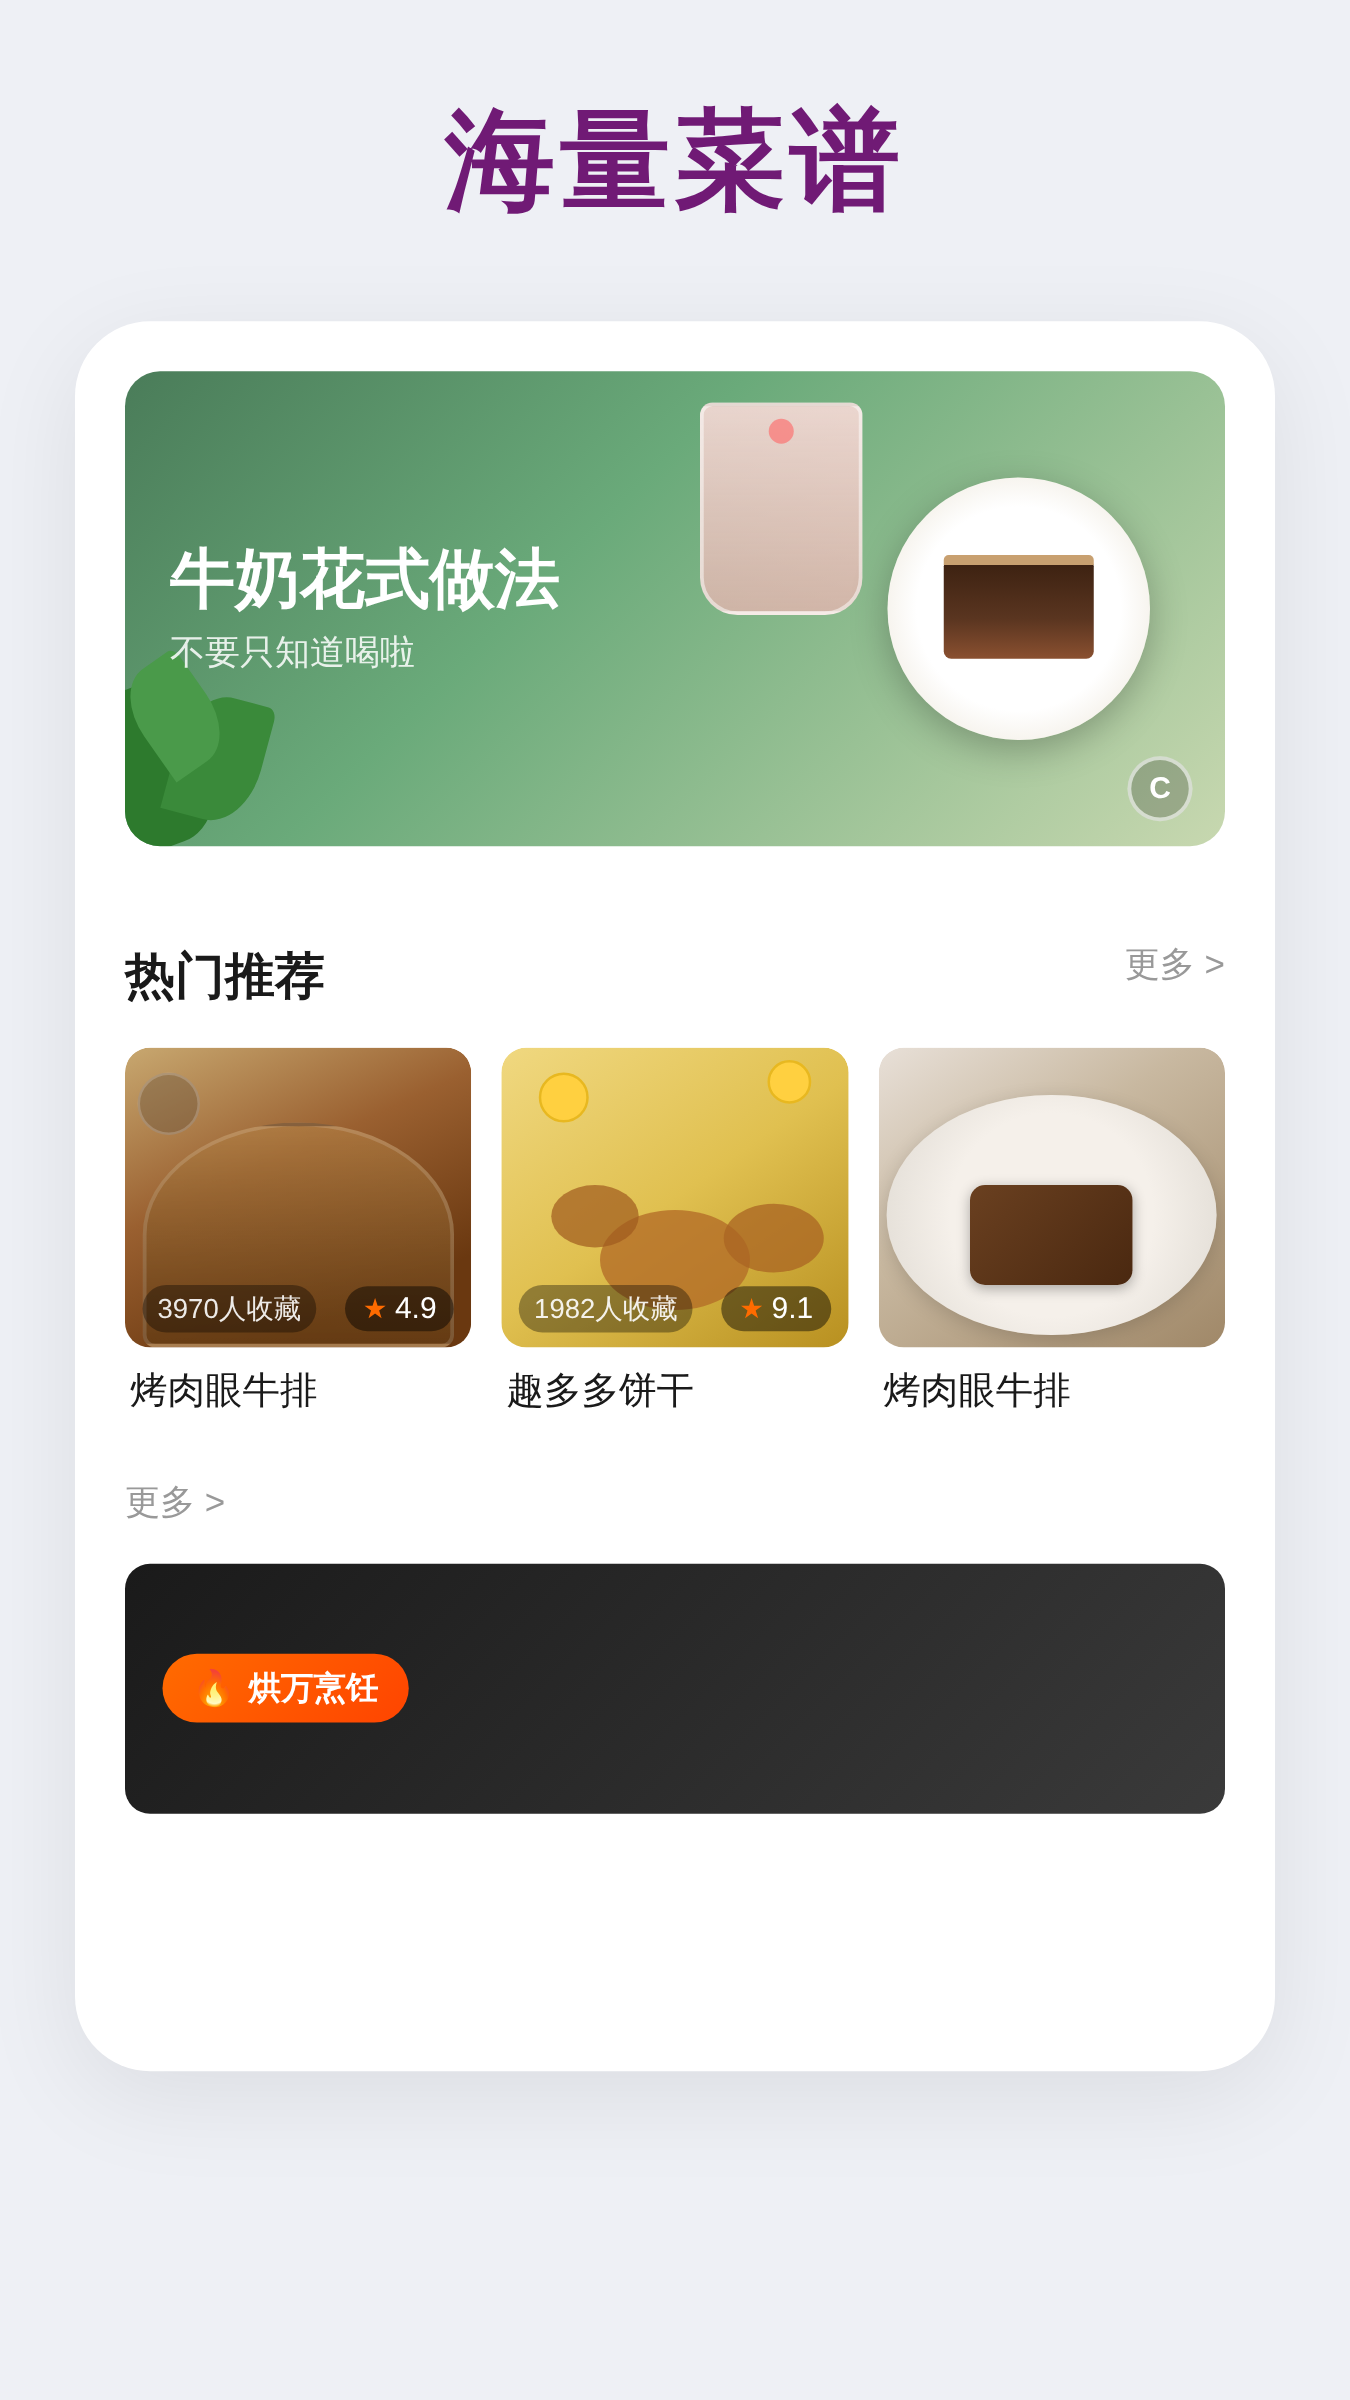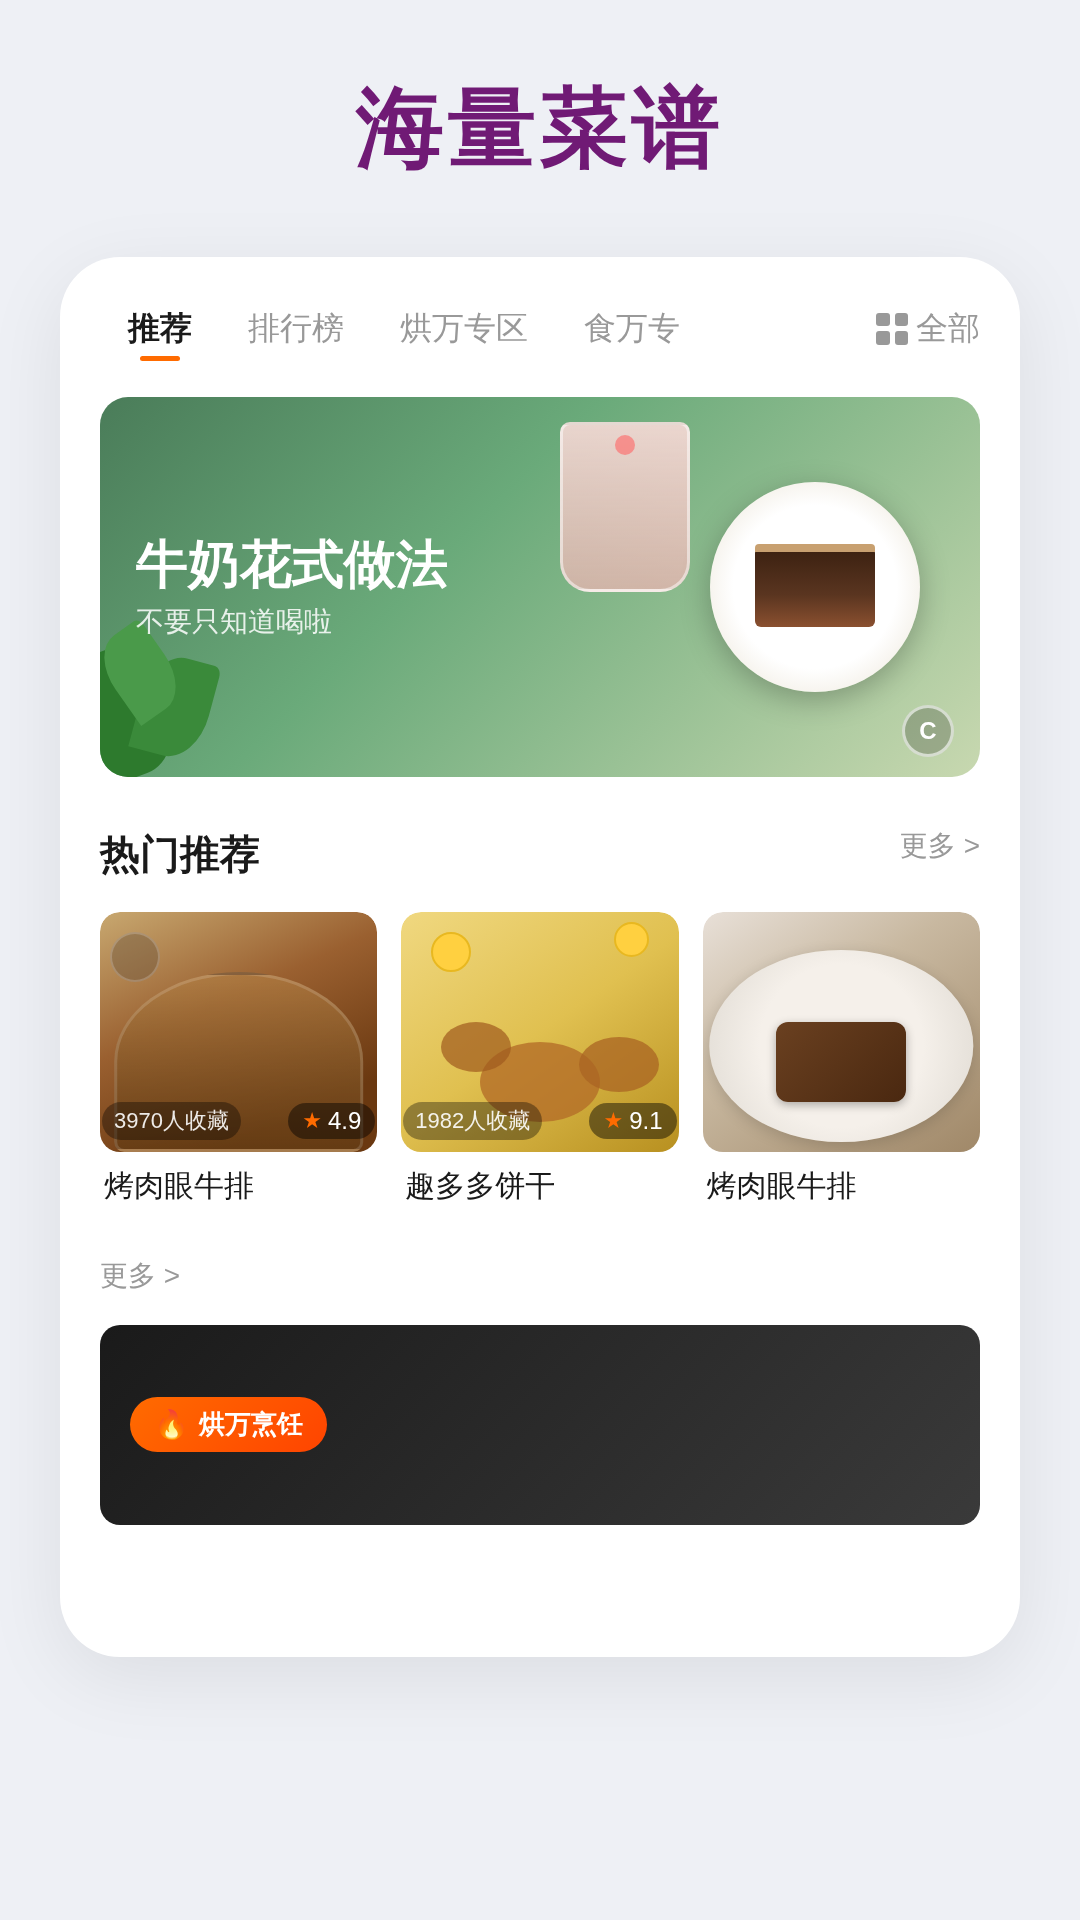--- a/index.html
+++ b/index.html
@@ -140,21 +140,21 @@
       border-radius: 3px;
     }
 
     
     .banner {
       border-radius: 28px;
       overflow: hidden;
       height: 380px;
       background: linear-gradient(135deg, #4a7c59 0%, #6aaa7a 40%, #c8d8b0 100%);
       position: relative;
-      margin-bottom: 50px;
+      margin-bottom: 76px;
       display: flex;
       align-items: center;
     }
     .banner-content {
       position: absolute;
       left: 36px;
       top: 50%;
       transform: translateY(-50%);
       z-index: 2;
     }
@@ -278,21 +278,21 @@
       overflow: hidden;
     }
     .recipe-badge {
       position: absolute;
       bottom: 12px;
       left: 0;
       right: 0;
       display: flex;
       align-items: center;
       justify-content: space-between;
-      padding: 0 2px;
+      padding: 0 14px;
     }
     .badge-count {
       font-size: 22px;
       color: rgba(255,255,255,0.9);
       background: rgba(0,0,0,0.35);
       padding: 4px 12px;
       border-radius: 20px;
     }
     .badge-rating {
       background: rgba(0,0,0,0.45);
@@ -344,35 +344,20 @@
 </head>
 <body>
 
 <div class="hero-section">
   <h1 class="hero-title">海量菜谱</h1>
 </div>
 
 <div class="phone-card">
 
 
-  <div class="tabs-row">
-    <div class="tab-item active">推荐</div>
-    <div class="tab-item">排行榜</div>
-    <div class="tab-item">烘万专区</div>
-    <div class="tab-item">食万专</div>
-    <div class="tab-all">
-      <div class="tab-all-icon">
-        <div class="tab-all-dot"></div>
-        <div class="tab-all-dot"></div>
-        <div class="tab-all-dot"></div>
-        <div class="tab-all-dot"></div>
-      </div>
-      <span>全部</span>
-    </div>
-  </div>
 
   <div class="banner">
 
     <div class="banner-plant">
       <div class="plant-leaf" style="width:90px;height:130px;bottom:0;left:-20px;transform:rotate(-20deg);background:#2d7a2d;border-radius:50% 10% 50% 0;"></div>
       <div class="plant-leaf" style="width:70px;height:100px;bottom:20px;left:40px;transform:rotate(15deg);background:#3a8a3a;border-radius:50% 10% 50% 0;"></div>
       <div class="plant-leaf" style="width:60px;height:90px;bottom:60px;left:10px;transform:rotate(-35deg);background:#4a9a4a;border-radius:50% 10% 50% 0;"></div>
     </div>
     <div class="banner-content">
       <div class="banner-title">牛奶花式做法</div>

